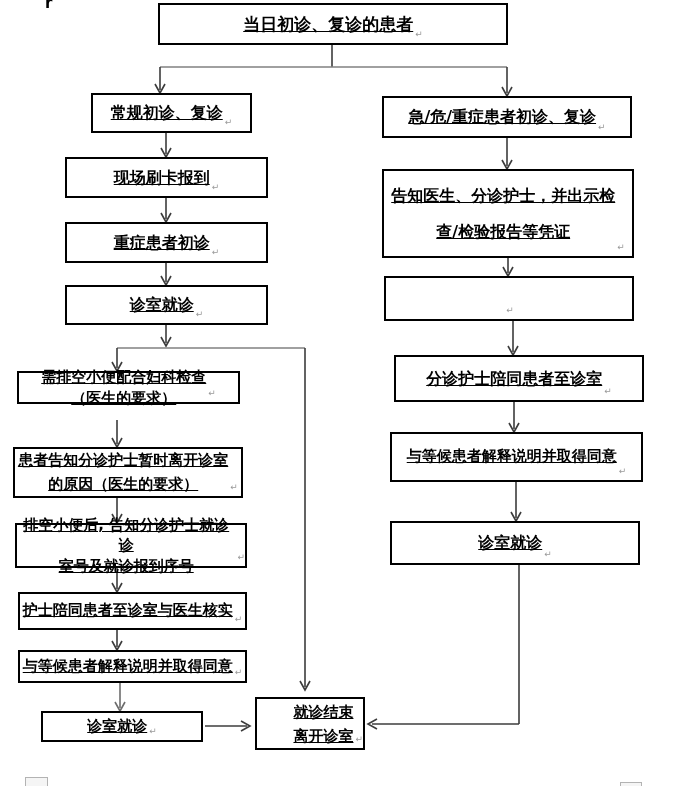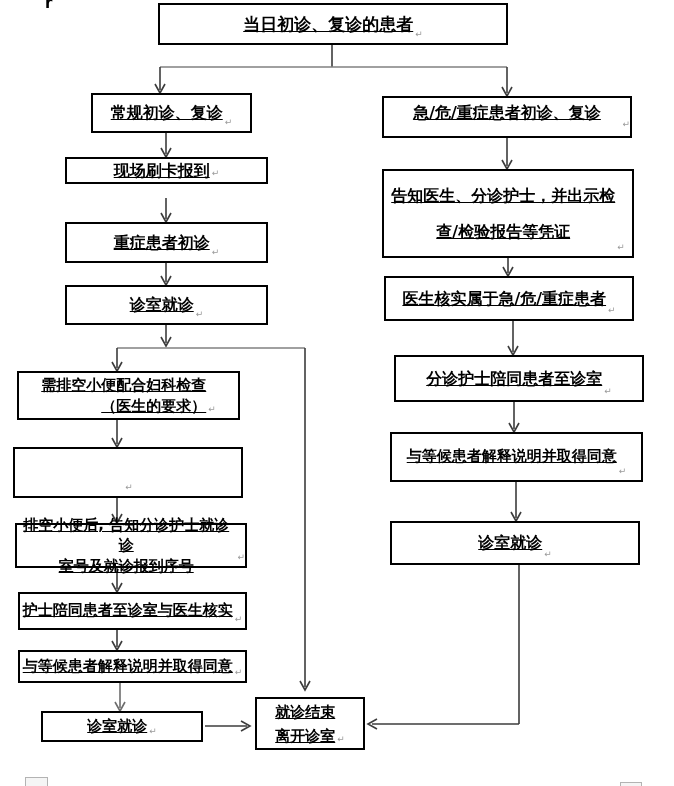--- a/index.html
+++ b/index.html
@@ -32,36 +32,36 @@
     color:#9a9a9a;
     font-weight:normal;
     margin-left:2px;
     align-self:flex-end;
     line-height:1;
     position:relative;top:-4px;
   }
   
   #n-start{left:158px;top:3px;width:350px;height:42px;font-size:17px;}
   #n-l1{left:65px;top:93px;width:161px;height:40px;font-size:16px;margin-left:26px;}
-  #n-l2{left:65px;top:157px;width:203px;height:27px;font-size:16px;}
+  #n-l2{left:65px;top:157px;width:203px;height:41px;font-size:16px;}
   #n-l3{left:65px;top:222px;width:203px;height:41px;font-size:16px;}
   #n-l4{left:65px;top:285px;width:203px;height:40px;font-size:16px;}
-  #n-l5{left:17px;top:371px;width:223px;height:49px;line-height:1.4;text-align:right;}
+  #n-l5{left:17px;top:371px;width:223px;height:33px;line-height:1.4;}
   #n-l6{left:13px;top:447px;width:230px;height:51px;line-height:1.55;}
   #n-l7{left:15px;top:523px;width:232px;height:45px;line-height:1.35;}
   #n-l8{left:18px;top:592px;width:229px;height:38px;}
   #n-l9{left:18px;top:650px;width:229px;height:33px;}
   #n-l10{left:41px;top:711px;width:162px;height:31px;}
-  #n-r1{left:382px;top:96px;width:250px;height:42px;font-size:16px;flex-direction:column;}
+  #n-r1{left:382px;top:96px;width:250px;height:42px;font-size:16px;}
   #n-r2{left:382px;top:169px;width:252px;height:89px;font-size:16px;line-height:2.25;}
   #n-r3{left:384px;top:276px;width:250px;height:45px;font-size:16px;}
   #n-r4{left:388px;top:355px;width:250px;height:47px;font-size:16px;margin-left:6px;}
   #n-r5{left:390px;top:432px;width:253px;height:50px;}
   #n-r6{left:390px;top:521px;width:250px;height:44px;font-size:16px;}
-  #n-end{left:255px;top:697px;width:110px;height:53px;line-height:1.6;}
+  #n-end{left:255px;top:697px;width:110px;height:53px;line-height:1.6;justify-content:flex-end;}
   
   #top-glyph{position:absolute;left:45px;top:-6px;font-size:15px;font-weight:bold;color:#000;z-index:2;}
   #frag-bl{position:absolute;left:25px;top:777px;width:23px;height:12px;border:1px solid #b3b3b3;box-sizing:border-box;z-index:2;background:#f5f5f5;}
   #frag-br{position:absolute;left:620px;top:782px;width:22px;height:8px;border:1px solid #b3b3b3;box-sizing:border-box;z-index:2;background:#f5f5f5;}
 </style>
 </head>
 <body>
 
 <div id="canvas">
 
@@ -153,20 +153,22 @@
   <div class="node" id="n-l4">
     <span class="lbl">诊室就诊</span>
     <span class="pmark">↵</span>
   </div>
   <div class="node" id="n-l5">
     <span class="lbl">需排空小便配合妇科检查
 （医生的要求）</span>
     <span class="pmark">↵</span>
   </div>
   <div class="node" id="n-l6">
+    <span class="lbl">患者告知分诊护士暂时离开诊室
+的原因（医生的要求）</span>
     <span class="pmark">↵</span>
   </div>
   <div class="node" id="n-l7">
     <span class="lbl">排空小便后, 告知分诊护士就诊诊
 室号及就诊报到序号</span>
     <span class="pmark">↵</span>
   </div>
   <div class="node" id="n-l8">
     <span class="lbl">护士陪同患者至诊室与医生核实</span>
     <span class="pmark">↵</span>
@@ -183,21 +185,20 @@
   <div class="node" id="n-r1">
     <span class="lbl">急/危/重症患者初诊、复诊</span>
     <span class="pmark">↵</span>
   </div>
   <div class="node" id="n-r2">
     <span class="lbl">告知医生、分诊护士，并出示检
 查/检验报告等凭证</span>
     <span class="pmark">↵</span>
   </div>
   <div class="node" id="n-r3">
-    <span class="lbl">医生核实属于急/危/重症患者</span>
     <span class="pmark">↵</span>
   </div>
   <div class="node" id="n-r4">
     <span class="lbl">分诊护士陪同患者至诊室</span>
     <span class="pmark">↵</span>
   </div>
   <div class="node" id="n-r5">
     <span class="lbl">与等候患者解释说明并取得同意</span>
     <span class="pmark">↵</span>
   </div>

